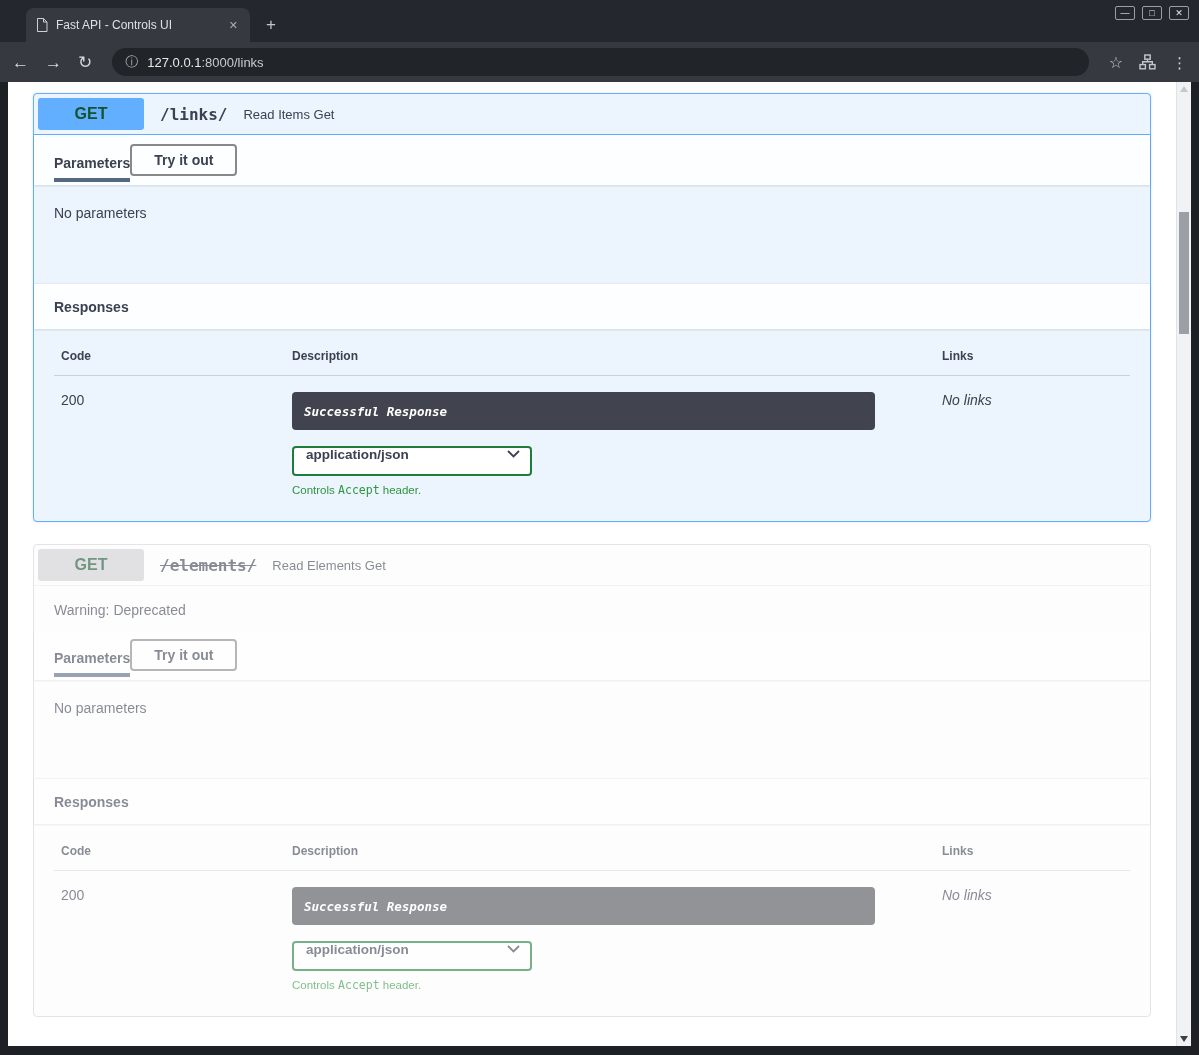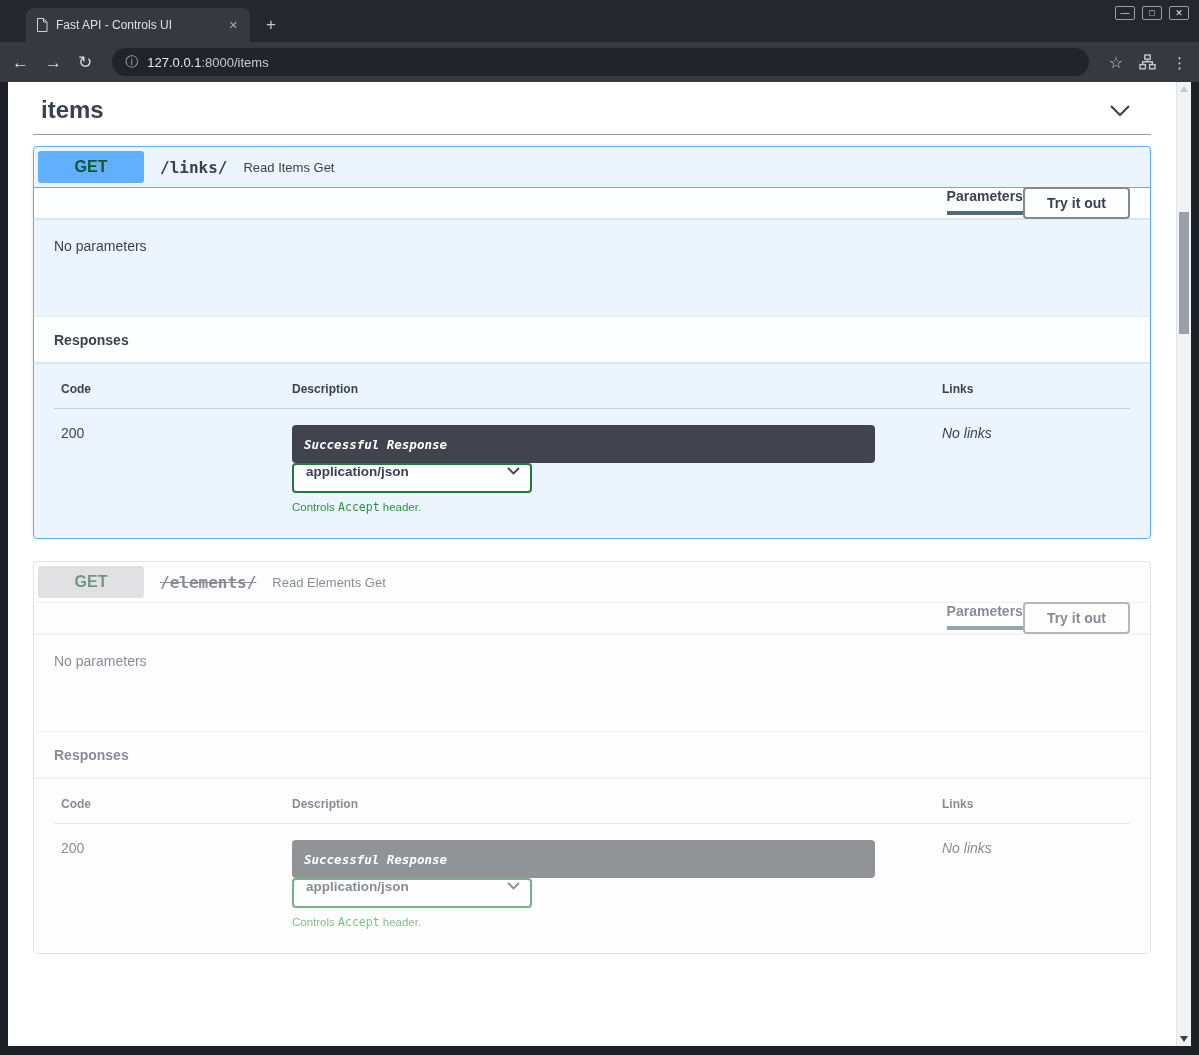--- a/index.html
+++ b/index.html
@@ -59,21 +59,21 @@
   .deprecated .opblock-summary { border-bottom-color:#ebebeb; }
   .method-badge { width:106px; padding:7px 0; text-align:center; background:#61affe; color:#14532d;
                   font-weight:bold; font-size:16px; border-radius:3px; }
   .deprecated .method-badge { background:#cfd0d2; }
   .op-path { font-family:"DejaVu Sans Mono", monospace; font-size:16px; font-weight:700; color:#3b4151; padding:0 4px; }
   .deprecated .op-path { text-decoration:line-through; }
   .op-desc { font-size:13px; color:#3b4151; }
 
   .dep-warning { padding:16px 20px 12px; font-size:14px; color:#3b4151; }
 
-  .section-header { display:flex; justify-content:flex-end; align-items:center; height:30px;
+  .section-header { display:flex; justify-content:flex-start; align-items:center; height:50px;
                     padding:0 20px; background:rgba(255,255,255,.85); box-shadow:0 1px 2px rgba(0,0,0,.12); }
   .tab-label { align-self:flex-end; margin-bottom:3px; padding-bottom:7px; border-bottom:4px solid #54687f;
                font-size:14px; font-weight:bold; color:#3b4151; }
   .try-btn { padding:6px 22px; font-family:"Liberation Sans", sans-serif; font-size:14px; font-weight:bold; color:#3b4151;
              background:transparent; border:2px solid #888; border-radius:4px; cursor:pointer; }
 
   .no-params { padding:20px 20px 62px; font-size:14px; color:#3b4151; }
 
   .responses-header { height:46px; display:flex; align-items:center; padding:0 20px;
                       background:rgba(255,255,255,.85); border-top:1px solid rgba(59,65,81,.1);
@@ -87,21 +87,21 @@
   .col-desc { flex:1; padding-right:28px; min-width:0; }
   .col-links { width:188px; flex-shrink:0; }
   .code-val { font-size:14px; color:#3b4151; }
   .links-val { font-size:14px; font-style:italic; color:#3b4151;margin-left:39px; }
 
   .resp-box { background:#41444e; border-radius:4px; padding:10px 12px; }
   .resp-box code { font-family:"DejaVu Sans Mono", monospace; font-style:italic; font-weight:600;
                    font-size:12.5px; color:#fff; }
   .deprecated .resp-box { background:#4a4d55; }
 
-  .media-select { width:240px; height:30px; background:#fff; border:2px solid #1f7d3c;
+  .media-select { margin-top:16px; width:240px; height:30px; background:#fff; border:2px solid #1f7d3c;
                   border-radius:4px; display:flex; align-items:center; justify-content:space-between;
                   padding:0 10px 14px 12px; cursor:pointer; }
   .media-select .ms-label { font-size:13.5px; font-weight:bold; color:#3b4151; }
   .accept-note { margin-top:7px; font-size:11.5px; color:#2f9440; }
   .accept-note code { font-family:"DejaVu Sans Mono", monospace; font-size:11.5px; color:#2f9440; }
 </style>
 </head>
 <body>
 
 <div class="window">
@@ -123,49 +123,41 @@
       <span class="wc">✕</span>
     </div>
   </div>
 
   <div class="toolbar">
     <span class="nav-icon">←</span>
     <span class="nav-icon">→</span>
     <span class="nav-icon">↻</span>
     <div class="urlbar">
       <span class="info-icon">ⓘ</span>
-      <span class="url-text"><span class="url-host">127.0.0.1</span><span class="url-rest">:8000/items</span></span>
+      <span class="url-text"><span class="url-host">127.0.0.1</span><span class="url-rest">:8000/links</span></span>
     </div>
     <div class="tb-right">
       <span class="star-icon">☆</span>
       <span style="display:inline-flex;">
         <svg width="17" height="16" viewBox="0 0 17 16">
             <g fill="none" stroke="#c4c7cc" stroke-width="1.4">
               <rect x="5.8" y="1" width="5.4" height="4.2"></rect>
               <rect x="1" y="10.6" width="5.4" height="4.2"></rect>
               <rect x="10.6" y="10.6" width="5.4" height="4.2"></rect>
               <path d="M8.5 5.2 v2.6 M3.7 10.6 V7.8 h9.6 v2.8"></path>
             </g>
           </svg>
       </span>
       <span class="nav-icon menu-icon">⋮</span>
     </div>
   </div>
 
   <div class="content">
     <div class="page">
 
-      <div class="section-head">
-        <span class="section-title">items</span>
-        <span class="section-chevron">
-          <svg width="22" height="13" viewBox="0 0 22 13">
-              <path d="M2 2 L11 11 L20 2" fill="none" stroke="#3b4151" stroke-width="2.2"></path>
-            </svg>
-        </span>
-      </div>
 
       <div class="opblock">
         <div class="opblock-summary">
           <span class="method-badge">GET</span>
           <span class="op-path">/links/</span>
           <span class="op-desc">Read Items Get</span>
         </div>
         <div class="opblock-body">
           <div class="section-header">
             <span class="tab-label">Parameters</span>
@@ -204,20 +196,21 @@
       </div>
 
       <div class="opblock deprecated">
         <div class="dep-wrap">
           <div class="opblock-summary">
             <span class="method-badge">GET</span>
             <span class="op-path">/elements/</span>
             <span class="op-desc">Read Elements Get</span>
           </div>
           <div class="opblock-body">
+            <div class="dep-warning">Warning: Deprecated</div>
             <div class="section-header">
               <span class="tab-label">Parameters</span>
               <button class="try-btn">Try it out</button>
             </div>
             <div class="no-params">No parameters</div>
             <div class="responses-header">Responses</div>
             <div class="responses-table">
               <div class="rt-head">
                 <span class="col-code">Code</span>
                 <span class="col-desc">Description</span>

